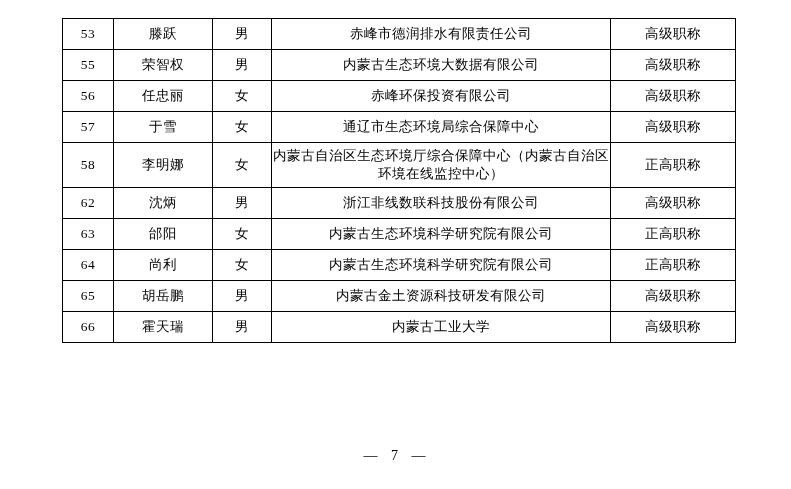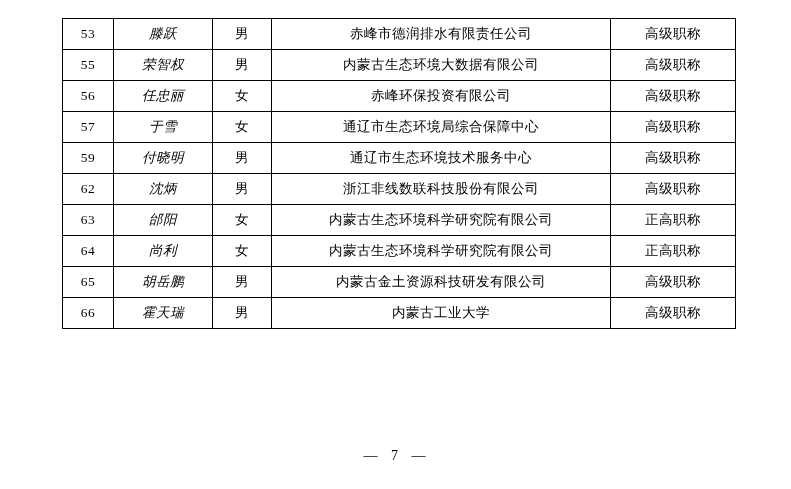--- a/index.html
+++ b/index.html
@@ -38,21 +38,21 @@
     text-align: center;
     vertical-align: middle;
     font-size: 13.5px;
     font-family: "Liberation Serif", "DejaVu Serif", serif;
     line-height: 1.35;
     padding: 0;
     height: 30px;
     letter-spacing: 0.5px;
   }
   td.c-index { width: 50px; }
-  td.c-name  { width: 98px; font-style: italic; }
+  td.c-name  { width: 98px; }
   td.c-sex   { width: 58px; }
   td.c-org   { width: 338px; padding: 2px 6px; margin-left: 15px; }
   td.c-title { width: 124px; }
   tr.tall td { height: 44px; }
   .org-line {
     display: block;
   }
   .footer {
     position: absolute;
     left: 0;
@@ -110,30 +110,31 @@
         <tr>
           <td class="c-index">57</td>
           <td class="c-name">于雪</td>
           <td class="c-sex">女</td>
           <td class="c-org">
             <span class="org-line">通辽市生态环境局综合保障中心</span>
           </td>
           <td class="c-title">高级职称</td>
         </tr>
 
+        <tr class="tall">
+          <td class="c-index">58</td>
+          <td class="c-name">李明娜</td>
+          <td class="c-sex">女</td>
+          <td class="c-org">
+            <span class="org-line">内蒙古自治区生态环境厅综合保障中心（内蒙古自治区</span>
+            <span class="org-line">环境在线监控中心）</span>
+          </td>
+          <td class="c-title">正高职称</td>
+        </tr>
 
-        <tr>
-          <td class="c-index">59</td>
-          <td class="c-name">付晓明</td>
-          <td class="c-sex">男</td>
-          <td class="c-org">
-            <span class="org-line">通辽市生态环境技术服务中心</span>
-          </td>
-          <td class="c-title">高级职称</td>
-        </tr>
 
 
 
         <tr>
           <td class="c-index">62</td>
           <td class="c-name">沈炳</td>
           <td class="c-sex">男</td>
           <td class="c-org">
             <span class="org-line">浙江非线数联科技股份有限公司</span>
           </td>

